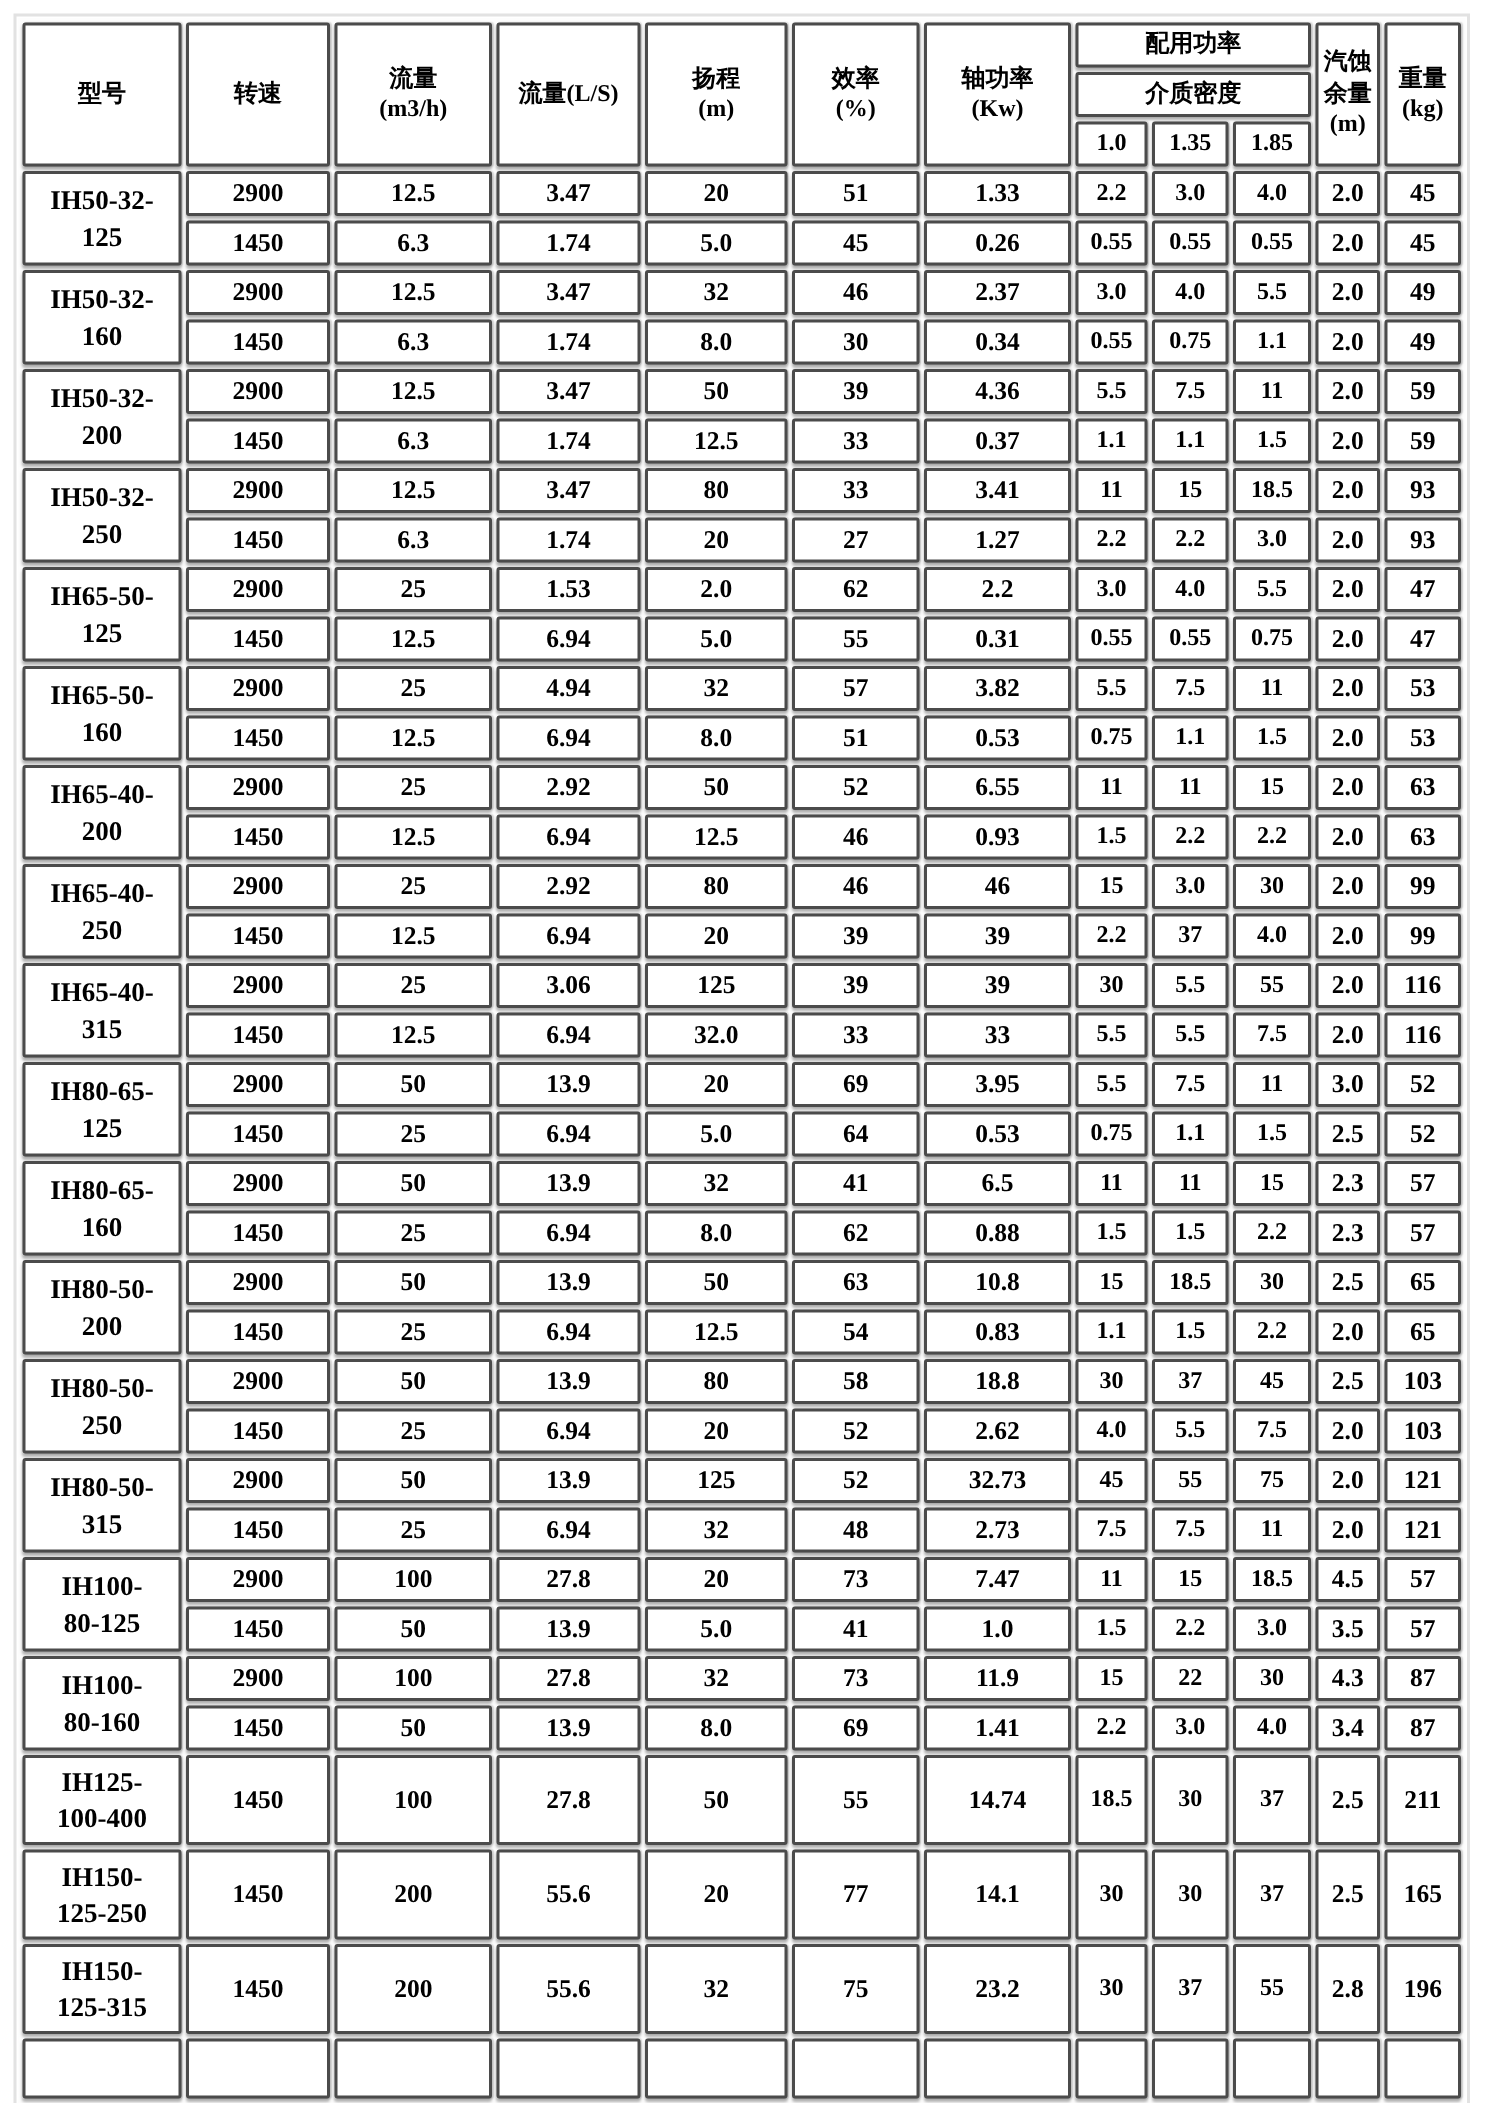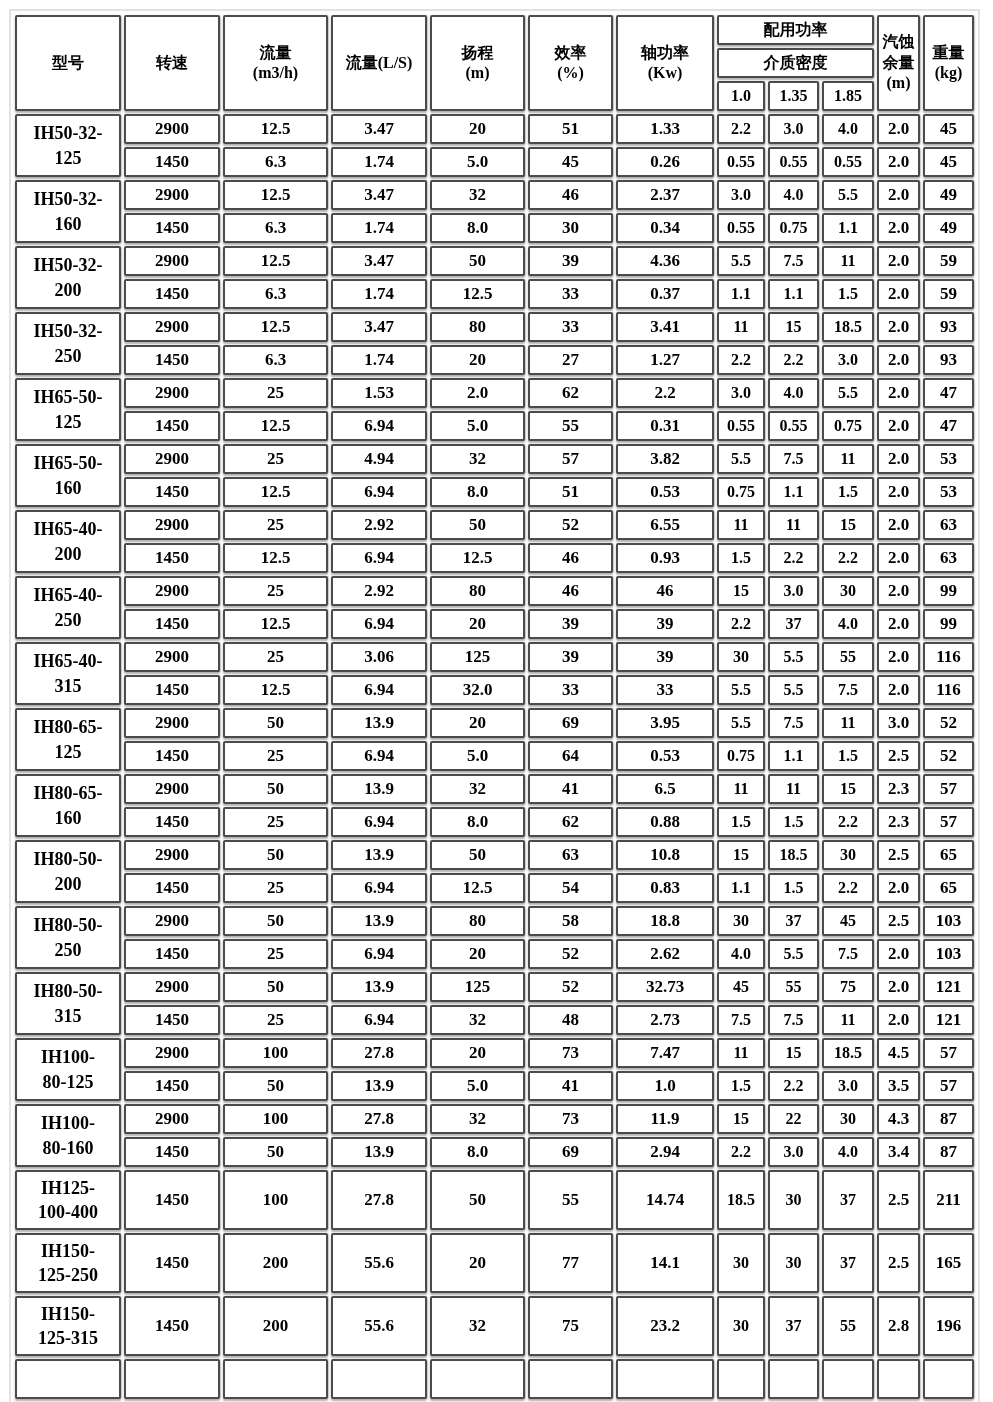--- a/index.html
+++ b/index.html
@@ -515,21 +515,21 @@
           <td class="dens">30</td>
           <td>4.3</td>
           <td>87</td>
         </tr>
         <tr class="data-row">
           <td>1450</td>
           <td>50</td>
           <td>13.9</td>
           <td>8.0</td>
           <td>69</td>
-          <td>2.94</td>
+          <td>1.41</td>
           <td class="dens">2.2</td>
           <td class="dens">3.0</td>
           <td class="dens">4.0</td>
           <td>3.4</td>
           <td>87</td>
         </tr>
         <tr class="tall-row">
           <td rowspan="1" class="model-cell">IH125-
 100-400</td>
           <td>1450</td>

